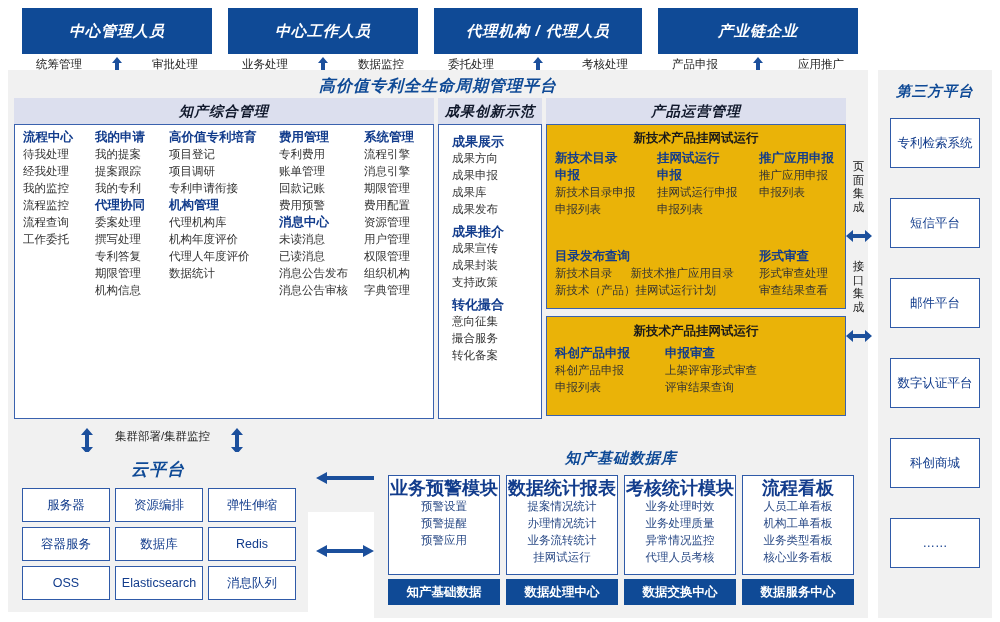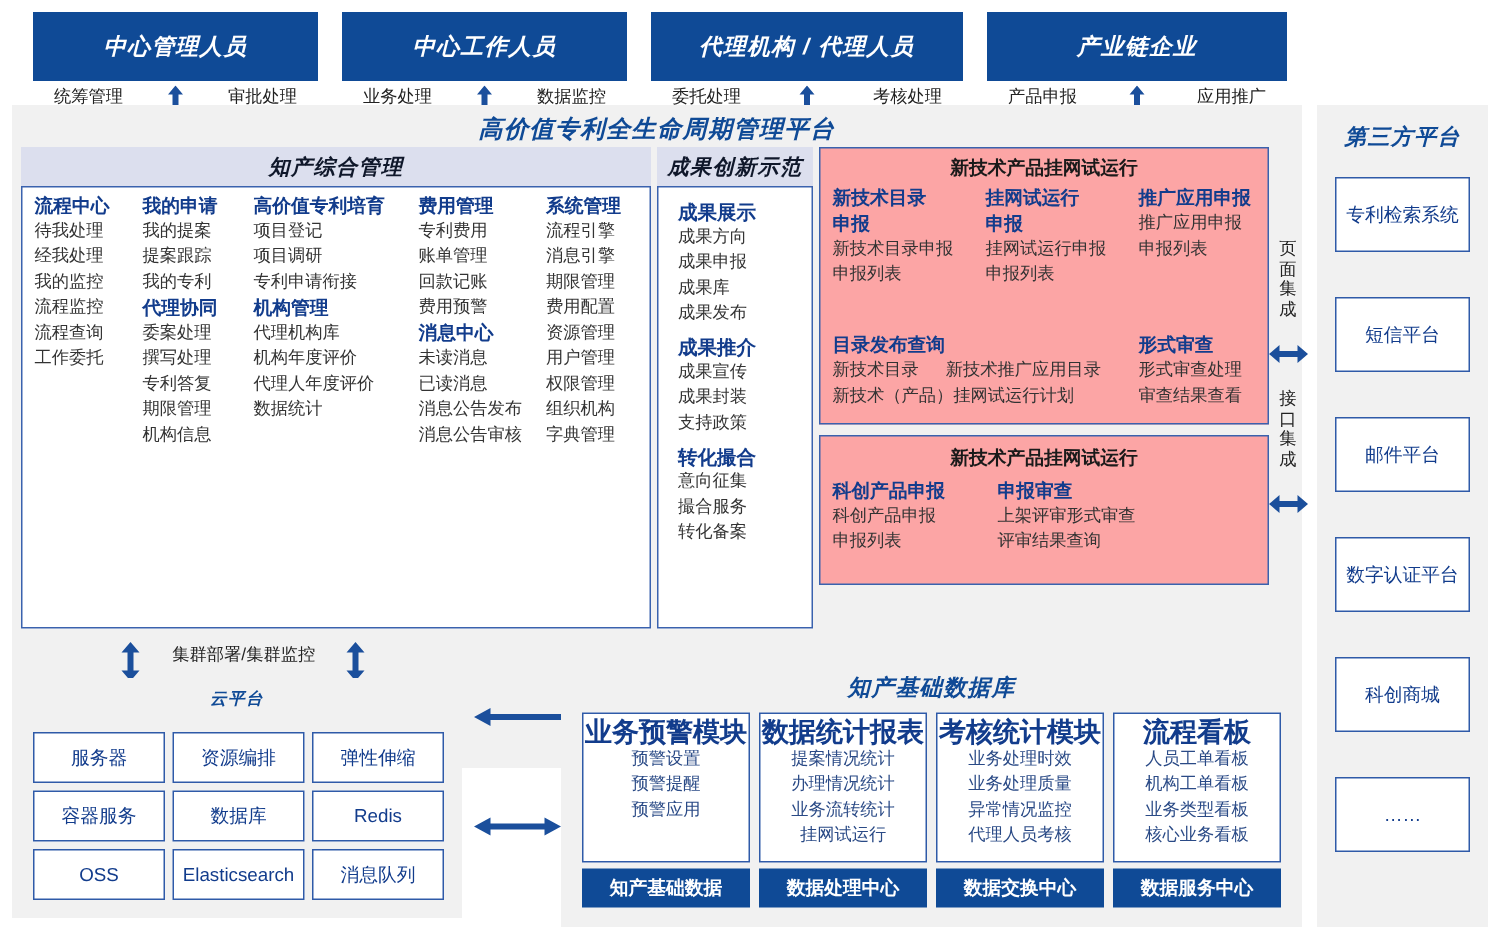--- a/index.html
+++ b/index.html
@@ -58,21 +58,21 @@
     color:#123c8c;font-weight:bold;font-size:12.5px;
     line-height:17px;white-space:nowrap;
   }
   .leaf{
     color:#333;font-size:11.5px;line-height:17px;white-space:nowrap;
   }
   .col{position:absolute;top:0;}
 
   
   .subbox{
-    border:1.5px solid #3a62ae;background:#fca5a5;box-sizing:border-box;
+    border:1.5px solid #3a62ae;background:#eab308;box-sizing:border-box;
     position:absolute;
   }
   .subbox-title{
     text-align:center;font-size:12.5px;font-weight:bold;color:#1a1a1a;
     line-height:20px;
   }
 
   
   .vlabel{
     position:absolute;width:13px;
@@ -97,21 +97,21 @@
     font-size:12.5px;color:#123c8c;
   }
 
   
   #cloud-panel{
     position:absolute;left:8px;top:452px;width:300px;height:160px;
     background:#f1f1f1;
   }
   #cloud-title{
     position:absolute;left:0;top:6px;width:300px;text-align:center;
-    font-size:11px;font-weight:bold;font-style:italic;color:#0f4a96;
+    font-size:17px;font-weight:bold;font-style:italic;color:#0f4a96;
     letter-spacing:1px;
   }
   .cloud-cell{
     position:absolute;width:88px;height:34px;
     border:1.5px solid #2f5aa8;background:#fff;box-sizing:border-box;
     display:flex;align-items:center;justify-content:center;
     font-size:12.5px;color:#123c8c;
   }
   #cluster-label{
     position:absolute;left:95px;top:429px;width:135px;text-align:center;
@@ -268,20 +268,21 @@
         <div class="leaf">成果封装</div>
         <div class="leaf">支持政策</div>
         <div class="grp-title" style="margin-top:5px;font-size:13px;">转化撮合</div>
         <div class="leaf">意向征集</div>
         <div class="leaf">撮合服务</div>
         <div class="leaf">转化备案</div>
       </div>
   </div>
 
   <div class="section" style="left:538px;top:28px;width:300px;">
+    <div class="section-head">产品运营管理</div>
     <div id="po-body" style="height:295px;position:relative;">
 
       <div class="subbox" id="po-box1" style="left:0;top:0;width:300px;height:185px;">
         <div class="subbox-title" style="margin-top:3px;">新技术产品挂网试运行</div>
         <div id="po-b1-groups" style="position:relative;height:70px;">
             <div class="col" style="left:8px;top:2px;">
               <div class="grp-title">新技术目录</div>
               <div class="grp-title">申报</div>
               <div class="leaf">新技术目录申报</div>
               <div class="leaf">申报列表</div>

